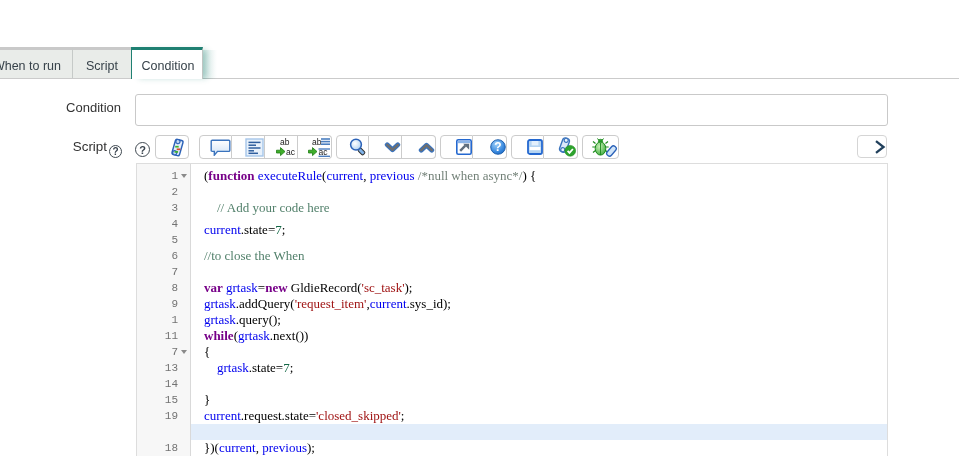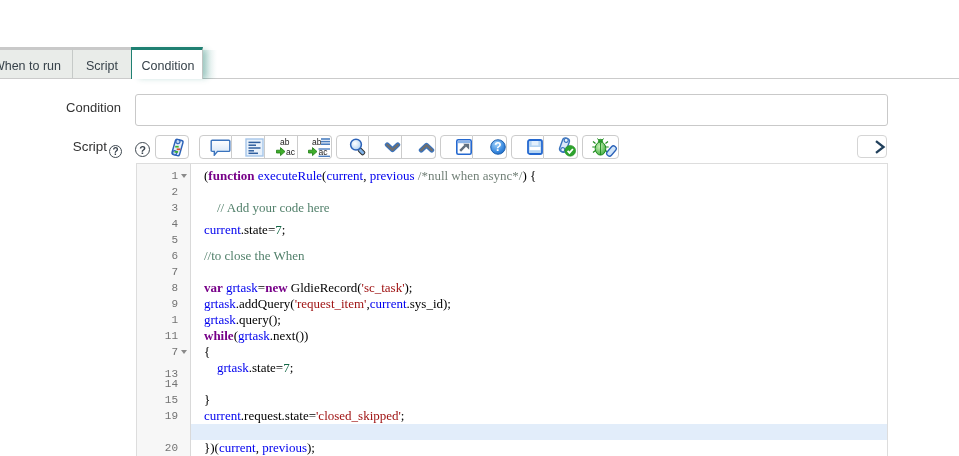--- a/index.html
+++ b/index.html
@@ -217,26 +217,26 @@
 <div class="ln" style="top:216px;">4</div>
 <div class="ln" style="top:232px;">5</div>
 <div class="ln" style="top:248px;">6</div>
 <div class="ln" style="top:264px;">7</div>
 <div class="ln" style="top:280px;">8</div>
 <div class="ln" style="top:296px;">9</div>
 <div class="ln" style="top:312px;">1</div>
 <div class="ln" style="top:328px;text-align:right;">11</div>
 <div class="ln" style="top:344px;">7</div>
 <div class="fold" style="top:350px;"></div>
-<div class="ln" style="top:360px;margin-top:6px;">13</div>
+<div class="ln" style="top:360px;">13</div>
 <div class="ln" style="top:376px;">14</div>
 <div class="ln" style="top:392px;">15</div>
 <div class="ln" style="top:408px;">19</div>
 <div class="ln" style="top:424px;margin-top:45px;">17</div>
-<div class="ln" style="top:440px;">20</div>
+<div class="ln" style="top:440px;">18</div>
 
 <div class="cl" style="top:168px;">(<span class="kw">function</span> <span class="bl">executeRule</span>(<span class="bl">current</span>, <span class="bl">previous</span> <span class="cmtb">/*null when async*/</span>) {</div>
 <div class="cl" style="top:200px;">    <span class="cmt">// Add your code here</span></div>
 <div class="cl" style="top:222px;"><span class="bl">current</span>.state=<span class="num">7</span>;</div>
 <div class="cl" style="top:248px;"><span class="cmt">//to close the When</span></div>
 <div class="cl" style="top:280px;"><span class="kw">var</span> <span class="bl">grtask</span>=<span class="kw">new</span> GldieRecord(<span class="str">'sc_task'</span>);</div>
 <div class="cl" style="top:296px;"><span class="bl">grtask</span>.addQuery(<span class="str">'request_item'</span>,<span class="bl">current</span>.sys_id);</div>
 <div class="cl" style="top:312px;"><span class="bl">grtask</span>.query();</div>
 <div class="cl" style="top:328px;"><span class="kw">while</span>(<span class="bl">grtask</span>.next())</div>
 <div class="cl" style="top:344px;">{</div>

